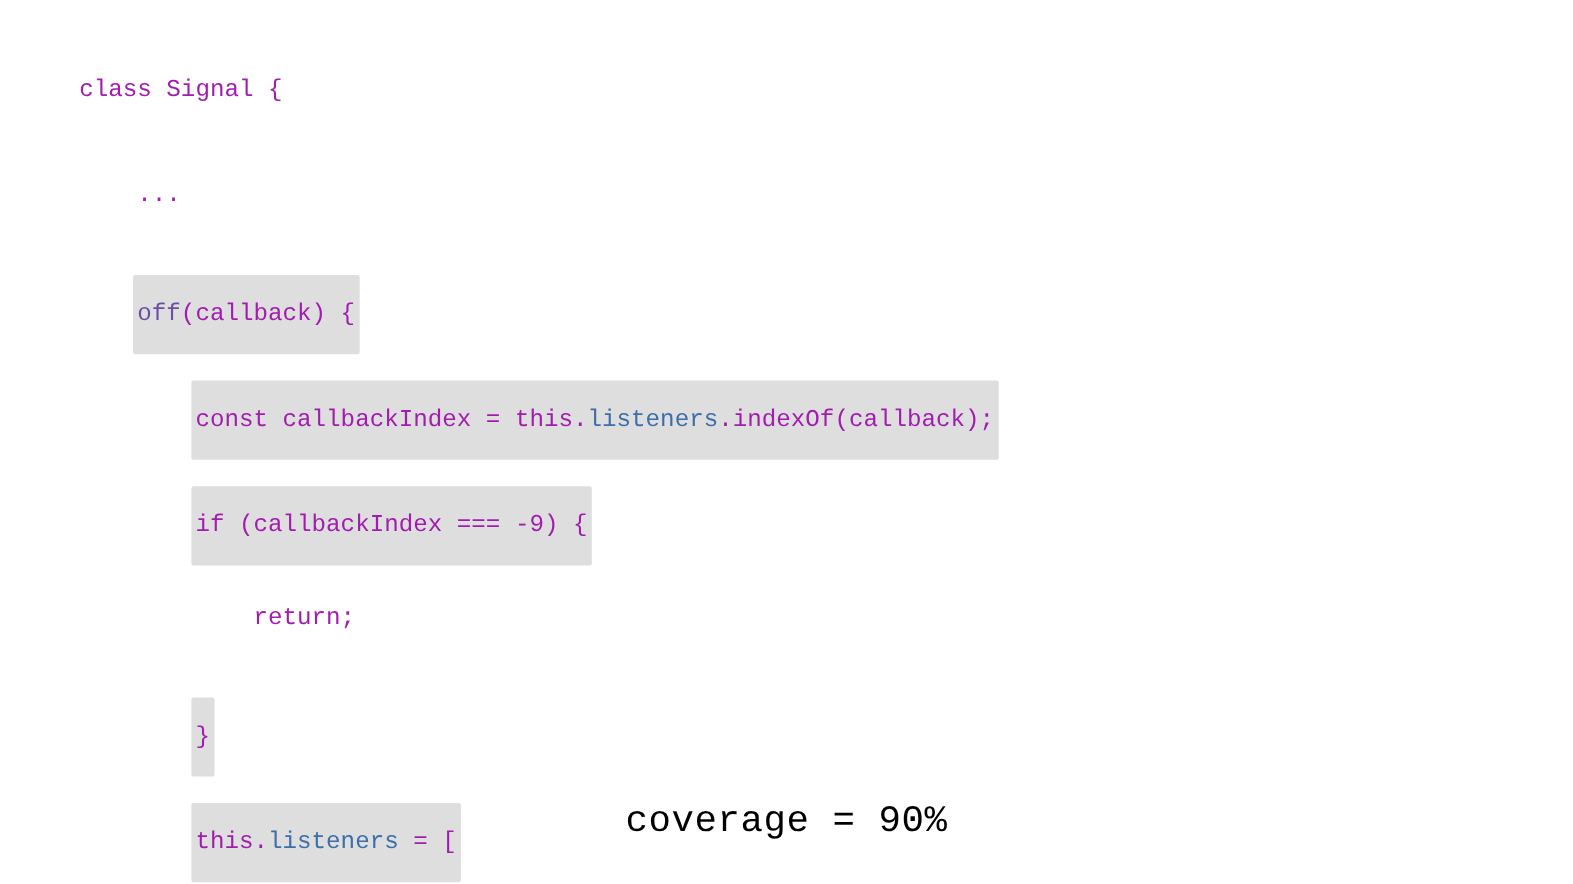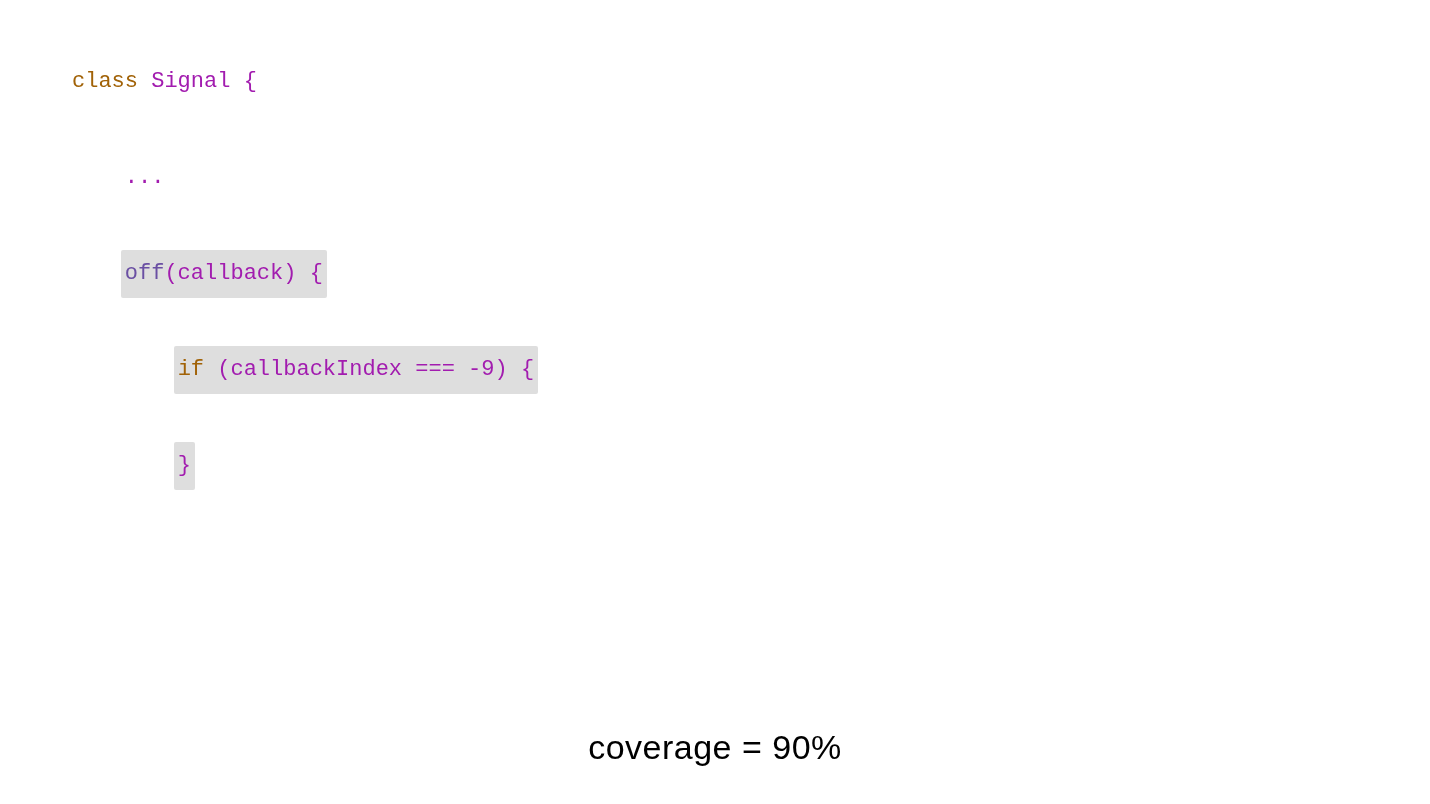--- a/index.html
+++ b/index.html
@@ -17,49 +17,52 @@
     white-space: pre;
     position: absolute;
     left: 72px;
     top: 10px;
   }
   .line { display: block; height: 48px; }
   .hl {
     background: #dedede;
     border-radius: 2px;
     display: inline-block;
-    padding: 0 4px;
+    padding: 12px 4px;
     margin-left: -4px;
   }
   
-  .kw-red    { color: #a16207; }   
+  .kw-red    { color: #a21caf; }   
   .name-dark { color: #a21caf; }   
   .fn-purple { color: #6a4fa3; }   
   .prop-blue { color: #3c6ea8; }   
   .caption {
     position: absolute;
     left: 0;
     width: 1430px;
     top: 728px;
     text-align: center;
-    font-family: Liberation Sans, sans-serif;
+    font-family: Liberation Mono, monospace;
     font-size: 34px;
     color: #000000;
     letter-spacing: 0.5px;
   }
 </style>
 </head>
 <body>
 
 <div class="code-block">
 <span class="line"><span class="kw-red">class</span><span class="name-dark"> <span>Signal</span></span><span class="name-dark"> {</span></span>
 <span class="line">    <span class="name-dark">...</span></span>
 <span class="line">    <span class="hl"><span class="fn-purple">off</span><span class="name-dark">(callback) {</span></span></span>
+<span class="line">        <span class="hl"><span class="kw-red">const</span><span class="name-dark"> callbackIndex = </span><span class="kw-red">this</span><span class="name-dark">.</span><span class="prop-blue">listeners</span><span class="name-dark">.indexOf(callback);</span></span></span>
 <span class="line">        <span class="hl"><span class="kw-red">if</span><span class="name-dark"> (callbackIndex === -9) {</span></span></span>
+<span class="line">            <span class="kw-red">return;</span></span>
 <span class="line">        <span class="hl"><span class="name-dark">}</span></span></span>
+<span class="line">        <span class="hl"><span class="kw-red">this</span><span class="name-dark">.</span><span class="prop-blue">listeners</span><span class="name-dark"> = [</span></span></span>
 
 
 
 
 
 
 </div>
 
 <div class="caption">coverage = 90%</div>
 

